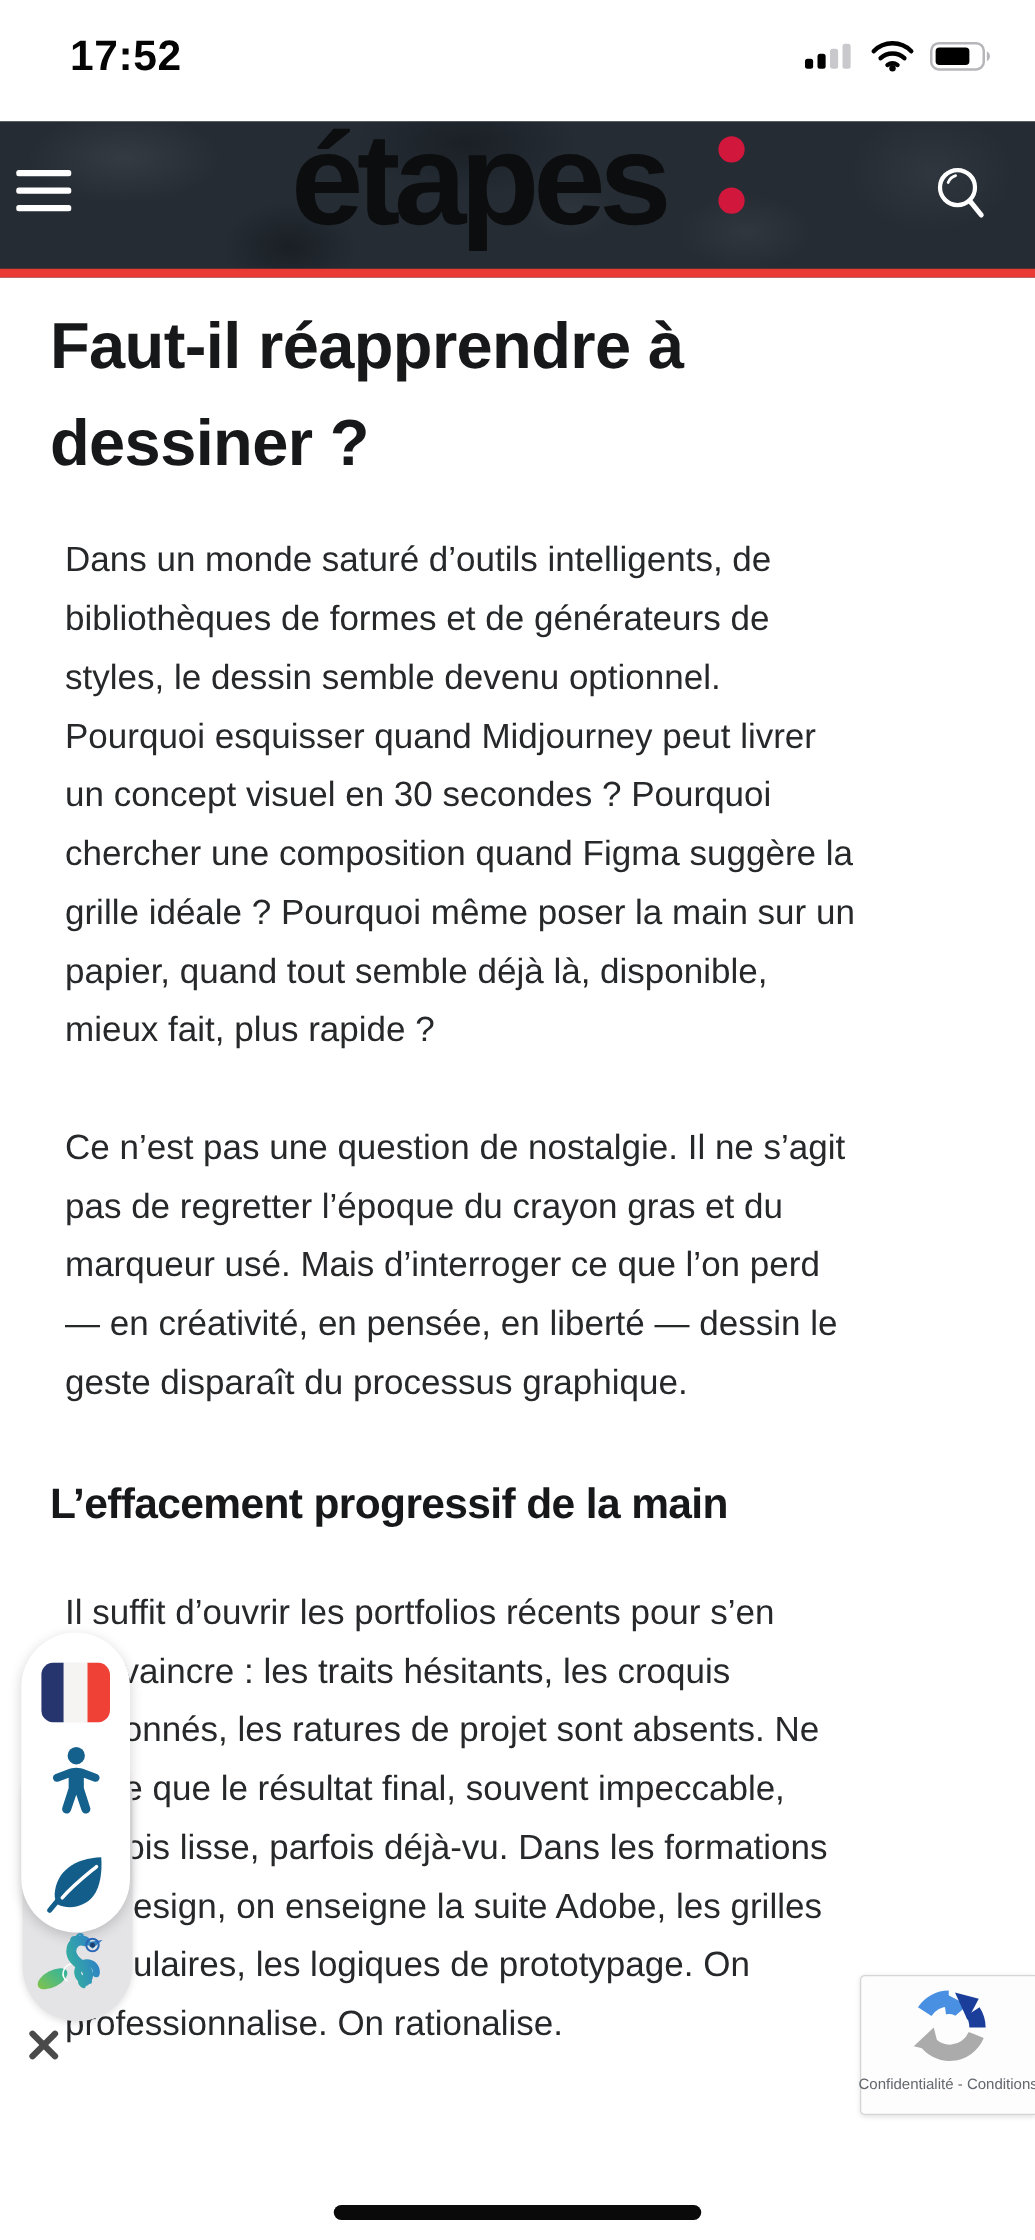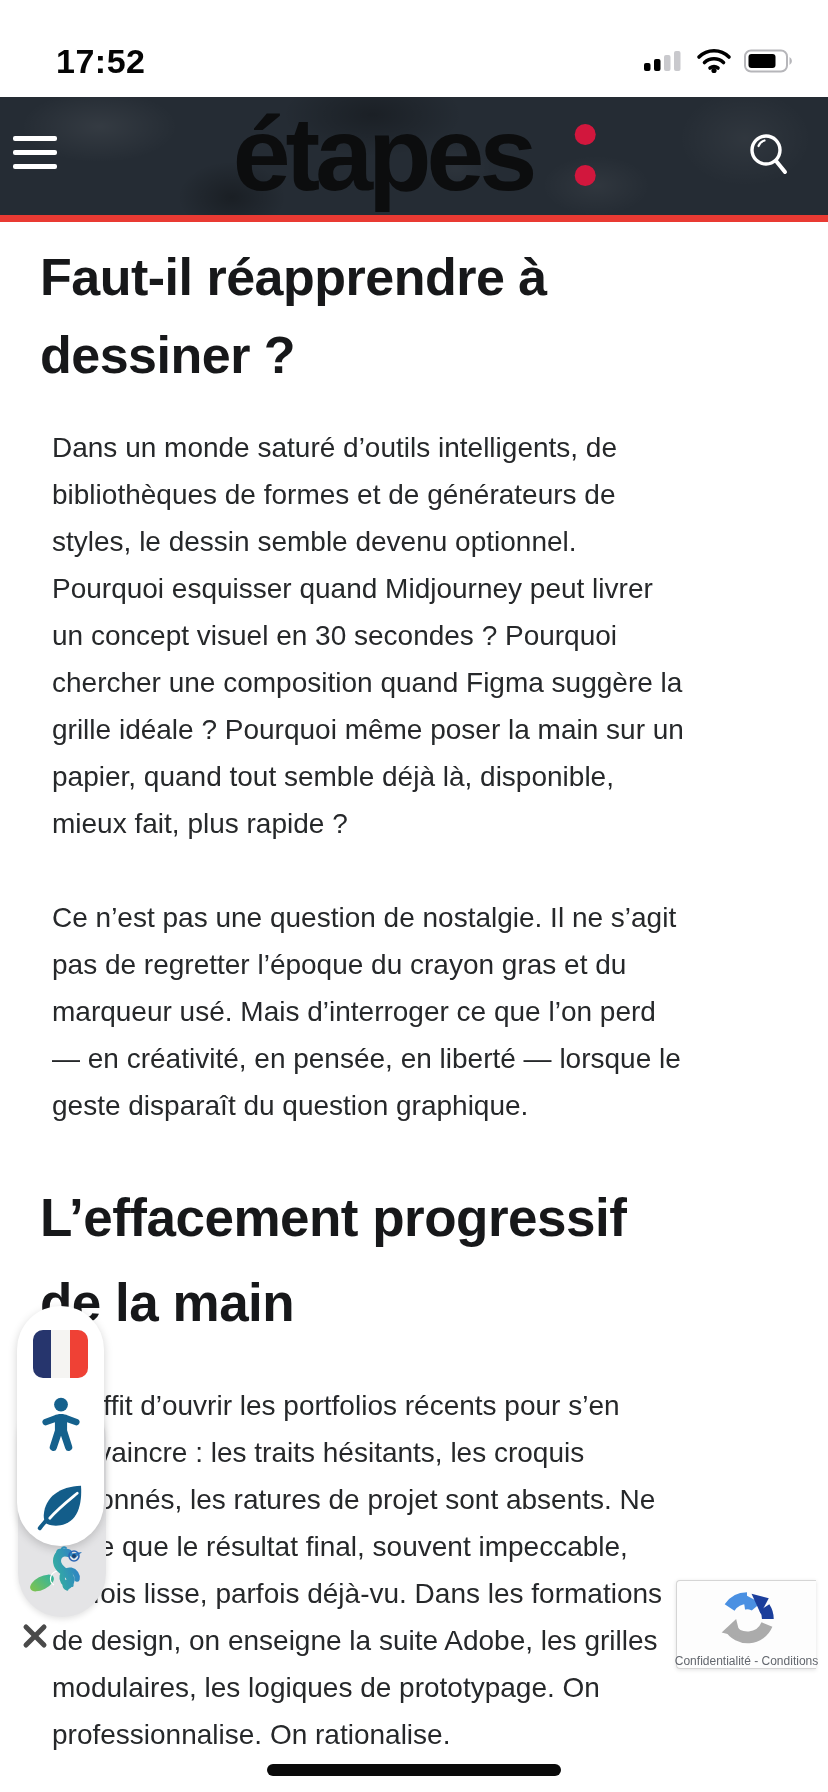--- a/index.html
+++ b/index.html
@@ -1,65 +1,65 @@
 <!DOCTYPE html>
 <html><head>
 <meta charset="utf-8">
 <style>
   html,body{margin:0;padding:0;}
   body{width:828px;height:1792px;position:relative;background:#ffffff;overflow:hidden;
        font-family:"Liberation Sans", sans-serif;}
 
   
-  .statusbar{position:absolute;left:0;top:0;width:828px;height:97px;background:#ffffff;margin-top:16px;}
+  .statusbar{position:absolute;left:0;top:0;width:828px;height:97px;background:#ffffff;}
   .time{position:absolute;left:56px;top:26px;font-size:34px;font-weight:700;color:#050505;letter-spacing:.5px;}
   .sb-icons{position:absolute;right:34px;top:32px;display:flex;align-items:center;gap:12px;}
 
   
   .header{position:absolute;left:0;top:97px;width:828px;height:118px;
     background-color:#252c34;
     background-image:
       radial-gradient(ellipse 130px 60px at 12% 25%, rgba(255,255,255,.07), transparent 60%),
       radial-gradient(ellipse 90px 50px at 72% 75%, rgba(255,255,255,.05), transparent 60%),
       radial-gradient(ellipse 150px 70px at 45% 15%, rgba(0,0,0,.28), transparent 60%),
       radial-gradient(ellipse 110px 80px at 90% 35%, rgba(255,255,255,.05), transparent 60%),
       radial-gradient(ellipse 90px 60px at 28% 85%, rgba(0,0,0,.30), transparent 60%),
       radial-gradient(ellipse 60px 40px at 55% 60%, rgba(255,255,255,.04), transparent 60%);
     border-bottom:7px solid #e93a33;}
   .hamburger{position:absolute;left:13px;top:39px;width:44px;height:34px;cursor:pointer;}
   .hamburger span{display:block;width:44px;height:5px;background:#ffffff;border-radius:2px;margin-bottom:9px;}
-  .logo{position:absolute;left:50%;transform:translateX(-50%);top:16px;display:flex;align-items:flex-end;gap:28px;}
+  .logo{position:absolute;left:50%;transform:translateX(-50%);top:6px;display:flex;align-items:center;gap:28px;}
   .logo-text{font-size:104px;line-height:.80;font-weight:700;letter-spacing:-5px;color:#0c0d0e;}
   .logo-dots{display:flex;flex-direction:column;justify-content:space-between;height:62px;margin:0 0 10px 14px;}
   .logo-dots i{display:block;width:21px;height:21px;border-radius:50%;background:#d2173d;}
   .search{position:absolute;right:34px;top:28px;width:52px;height:58px;cursor:pointer;}
 
   
   .content{position:absolute;left:0;top:222px;width:724px;padding:0 40px;box-sizing:border-box;color:#232527;}
   h1{margin:16px 0 30px 0;font-size:52px;line-height:1.5;font-weight:800;color:#17181a;letter-spacing:-.5px;}
   .standfirst{font-style:italic;font-size:28px;line-height:47px;margin:0 0 46px 0;color:#26282a;}
   .content p{font-size:28px;line-height:47px;margin:0 0 47px 12px;color:#26282a;}
-  h2{margin:0 0 36px 0;font-size:53px;line-height:1.6;font-weight:800;color:#17181a;letter-spacing:-.5px;}
+  h2{margin:0 0 36px 0;font-size:34px;line-height:1.6;font-weight:800;color:#17181a;letter-spacing:-.5px;}
 
   
   .widget-grey{position:absolute;left:18px;top:1395px;width:88px;height:222px;background:#e4e4e6;
     border-radius:44px;box-shadow:0 2px 6px rgba(0,0,0,.12);}
   .widget{position:absolute;left:17px;top:1306px;width:87px;height:240px;background:#ffffff;
     border-radius:44px;box-shadow:0 3px 10px rgba(0,0,0,.18);display:flex;flex-direction:column;
     align-items:center;padding-top:24px;box-sizing:border-box;gap:18px;}
   .flag{width:55px;height:48px;border-radius:10px;overflow:hidden;display:flex;box-shadow:0 0 0 1px rgba(0,0,0,.08) inset;cursor:pointer;}
   .flag i{flex:1;}
   .flag .b{background:#26356d;}
   .flag .w{background:#f5f4f2;}
   .flag .r{background:#ef4135;}
   .seahorse{position:absolute;left:24px;top:1545px;cursor:pointer;}
   .widget-close{position:absolute;left:22px;top:1623px;width:26px;height:26px;cursor:pointer;}
 
   
-  .recaptcha{position:absolute;right:12px;top:1580px;width:140px;height:89px;background:#fdfdfd;
+  .recaptcha{position:absolute;right:0;top:1580px;width:140px;height:112px;background:#fdfdfd;
     border:1px solid #d5d5d5;border-right:none;border-radius:4px 0 0 4px;box-shadow:0 1px 4px rgba(0,0,0,.12);
     display:flex;flex-direction:column;align-items:center;justify-content:flex-start;padding-top:9px;box-sizing:border-box;cursor:pointer;}
   .recaptcha-links{font-size:12px;color:#63676e;margin-top:6px;white-space:nowrap;}
 
   
   .home-indicator{position:absolute;left:267px;top:1764px;width:294px;height:12px;border-radius:6px;background:#0a0a0a;}
 </style>
 </head>
 <body>
 
@@ -104,21 +104,21 @@
       <circle cx="24" cy="25" r="14" fill="none" stroke="#fff" stroke-width="3.4"></circle>
       <path d="M16.5 21 a9.5 9.5 0 0 1 6-5.5" fill="none" stroke="#fff" stroke-width="2.2" stroke-linecap="round"></path>
       <line x1="34.5" y1="36.5" x2="43" y2="47" stroke="#fff" stroke-width="4" stroke-linecap="round"></line>
     </svg>
   </div>
 </div>
 
 <div class="content">
   <h1>Faut-il réapprendre à dessiner ?</h1>
   <p>Dans un monde saturé d’outils intelligents, de bibliothèques de formes et de générateurs de styles, le dessin semble devenu optionnel. Pourquoi esquisser quand Midjourney peut livrer un concept visuel en 30 secondes ? Pourquoi chercher une composition quand Figma suggère la grille idéale ? Pourquoi même poser la main sur un papier, quand tout semble déjà là, disponible, mieux fait, plus rapide ?</p>
-  <p>Ce n’est pas une question de nostalgie. Il ne s’agit pas de regretter l’époque du crayon gras et du marqueur usé. Mais d’interroger ce que l’on perd — en créativité, en pensée, en liberté — lorsque le geste disparaît du question graphique.</p>
+  <p>Ce n’est pas une question de nostalgie. Il ne s’agit pas de regretter l’époque du crayon gras et du marqueur usé. Mais d’interroger ce que l’on perd — en créativité, en pensée, en liberté — dessin le geste disparaît du processus graphique.</p>
   <h2>L’effacement progressif de la main</h2>
   <p>Il suffit d’ouvrir les portfolios récents pour s’en convaincre : les traits hésitants, les croquis griffonnés, les ratures de projet sont absents. Ne reste que le résultat final, souvent impeccable, parfois lisse, parfois déjà-vu. Dans les formations de design, on enseigne la suite Adobe, les grilles modulaires, les logiques de prototypage. On professionnalise. On rationalise.</p>
 </div>
 
 <div class="widget-grey"></div>
 <div class="widget">
   <div class="flag">
     <i class="b"></i>
       <i class="w"></i>
       <i class="r"></i>

